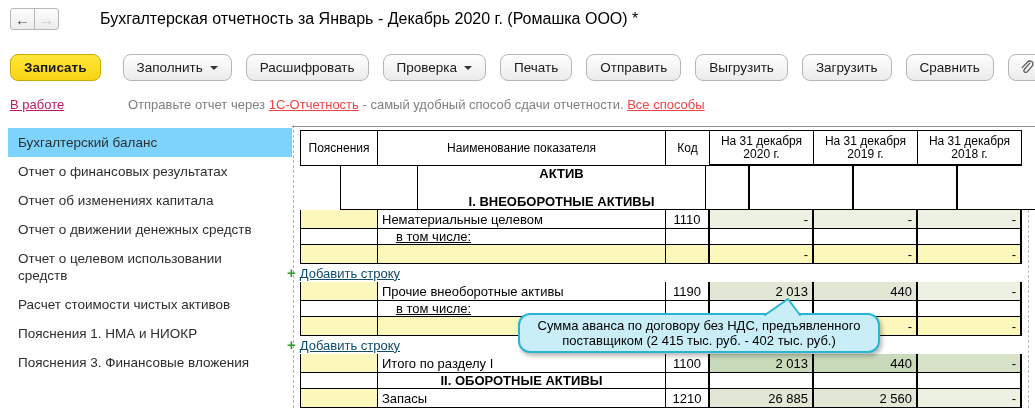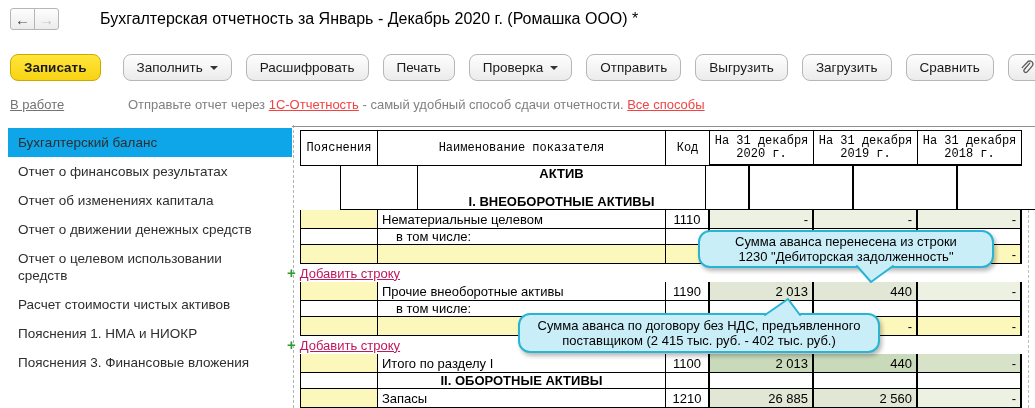--- a/index.html
+++ b/index.html
@@ -25,64 +25,64 @@
     background:linear-gradient(#fefefe,#ebebeb);border:1px solid #b6b6b6;border-radius:8px;
     font-family:inherit;cursor:pointer;white-space:nowrap;
   }
   .tbtn.primary{
     background:linear-gradient(#ffe63b,#f8d312);border:1px solid #cda900;font-weight:bold;margin-right:22px;
   }
   .tbtn .caret{width:0;height:0;border:4px solid transparent;border-top-color:#333;margin-left:7px;margin-top:4px;}
   .tbtn.iconbtn{padding:0 10px;}
   
   .statusline{position:absolute;left:10px;top:97px;font-size:13px;white-space:nowrap;}
-  .state-link{color:#737373;text-decoration:underline;cursor:pointer;}
+  .state-link{color:#be185d;text-decoration:underline;cursor:pointer;}
   .status-msg{position:absolute;left:128px;top:97px;font-size:13px;color:#808080;white-space:nowrap;}
   .status-msg a{color:#ef4444;text-decoration:underline;cursor:pointer;}
   
   .sidebar{position:absolute;left:8px;top:128px;width:284px;}
   .sb-item{
     padding:6px 34px 6px 10px;font-size:13.5px;line-height:17px;color:#2e2e2e;cursor:pointer;
   }
   .sb-item .sb-text{display:inline-block;max-width:238px;}
-  .sb-item.selected{background:#0ea5e9;}
+  .sb-item.selected{background:#7dd3fc;}
   .vsep{position:absolute;left:293px;top:125px;height:283px;border-left:1px dashed #b3b3b3;}
   .vsep2{position:absolute;left:1028px;top:170px;height:238px;border-left:1px dashed #bdbdbd;}
   .topline{position:absolute;left:292px;top:126px;width:743px;border-top:1px solid #8f8f8f;}
   
   #table{position:absolute;left:300px;top:130px;width:722px;}
   .trow{display:grid;grid-template-columns:78px 288px 44px 104px 104px 104px;box-sizing:border-box;}
   .cell{
     box-sizing:border-box;border-right:1px solid #000;border-bottom:1px solid #000;
     font-size:13px;display:flex;align-items:center;overflow:hidden;background:#fff;
   }
   .cell:first-child{border-left:1px solid #000;}
   .trow .cell:nth-child(3),.trow .cell:nth-child(4),.trow .cell:nth-child(5),.trow .cell:nth-child(6){border-right-width:2px;}
-  .thead{height:36px;font-family:Liberation Mono, monospace;}
+  .thead{height:36px;}
   .thead .cell{border-top:1px solid #000;border-right-width:1px !important;justify-content:center;text-align:center;font-size:12px;line-height:13px;}
   .thead .cell:nth-child(n+4){border-bottom-width:2px;}
   .tr-section{height:16px;}
   .tr-section.tall{height:44px;padding-left:40px;}
   .tr-data,.tr-editable,.tr-total{height:19px;}
-  .tr-subitem{height:16px;}
+  .tr-subitem{height:16px;text-decoration:underline;}
   .name{padding-left:4px;}
   .name.section{flex-direction:column;justify-content:center;padding:0;}
   .secline{width:100%;text-align:center;font-weight:bold;font-size:13px;line-height:14px;min-height:14px;}
   .name.subitem{padding-left:18px;}
   .code{justify-content:center;padding:0 2px;}
   .val{justify-content:flex-end;padding-right:4px;}
   .ycell,.yval{background:#fcf7bb;}
   .light{background:#ecf1e2;}
   .filled{background:#e1e7d4;}
   .tlight{background:#d7e2c9;}
   .tfilled{background:#c9dabb;}
   .wval{background:#fff;}
   .addrow{height:18px;display:flex;align-items:center;margin-left:-13px;font-size:13px;}
   .addrow .plus{color:#2f9a2f;font-weight:bold;font-size:15px;margin-right:4px;line-height:14px;}
-  .addrow a{color:#be185d;text-decoration:underline;cursor:pointer;text-align:center;}
+  .addrow a{color:#0c4a6e;text-decoration:underline;cursor:pointer;text-align:center;}
   
   .tooltip{
     position:absolute;background:#c9eef8;border:2px solid #29b4d3;border-radius:12px;
     display:flex;flex-direction:column;justify-content:center;z-index:20;
     box-shadow:2px 3px 4px rgba(0,0,0,.28);font-size:13px;text-align:center;
   }
   .tline{line-height:15.5px;white-space:nowrap;}
   .tail{position:absolute;z-index:21;}
   .tail path{fill:#c9eef8;stroke:#29b4d3;stroke-width:2;stroke-linejoin:round;stroke-linecap:round;}
   .tp0{left:698px;top:230px;width:292px;height:34px;}
@@ -106,25 +106,25 @@
         <span>Записать</span>
       </button>
       <button class="tbtn">
         <span>Заполнить</span>
         <span class="caret"></span>
       </button>
       <button class="tbtn">
         <span>Расшифровать</span>
       </button>
       <button class="tbtn">
-        <span>Печать</span>
-      </button>
-      <button class="tbtn">
         <span>Проверка</span>
         <span class="caret"></span>
+      </button>
+      <button class="tbtn">
+        <span>Печать</span>
       </button>
       <button class="tbtn">
         <span>Отправить</span>
       </button>
       <button class="tbtn">
         <span>Выгрузить</span>
       </button>
       <button class="tbtn">
         <span>Загрузить</span>
       </button>
@@ -255,27 +255,20 @@
       <div class="trow tr-data">
         <div class="cell expl ycell"></div>
         <div class="cell name data">Запасы</div>
         <div class="cell code">1210</div>
         <div class="cell val filled">26 885</div>
         <div class="cell val filled">2 560</div>
         <div class="cell val light">-</div>
       </div>
     </div>
 
-<div class="tooltip tp0">
-      <div class="tline">Сумма аванса перенесена из строки</div>
-      <div class="tline">1230 "Дебиторская задолженность"</div>
-      <svg class="tail" width="46" height="19">
-        <path d="M7,1 L21,17 L43,1"></path>
-      </svg>
-    </div>
     <div class="tooltip tp1">
       <div class="tline">Сумма аванса по договору без НДС, предъявленного</div>
       <div class="tline">поставщиком (2 415 тыс. руб. - 402 тыс. руб.)</div>
       <svg class="tail" width="46" height="19">
         <path d="M5,18 L28,2 L40,18"></path>
       </svg>
     </div>
   </div>
 
 </body></html>

